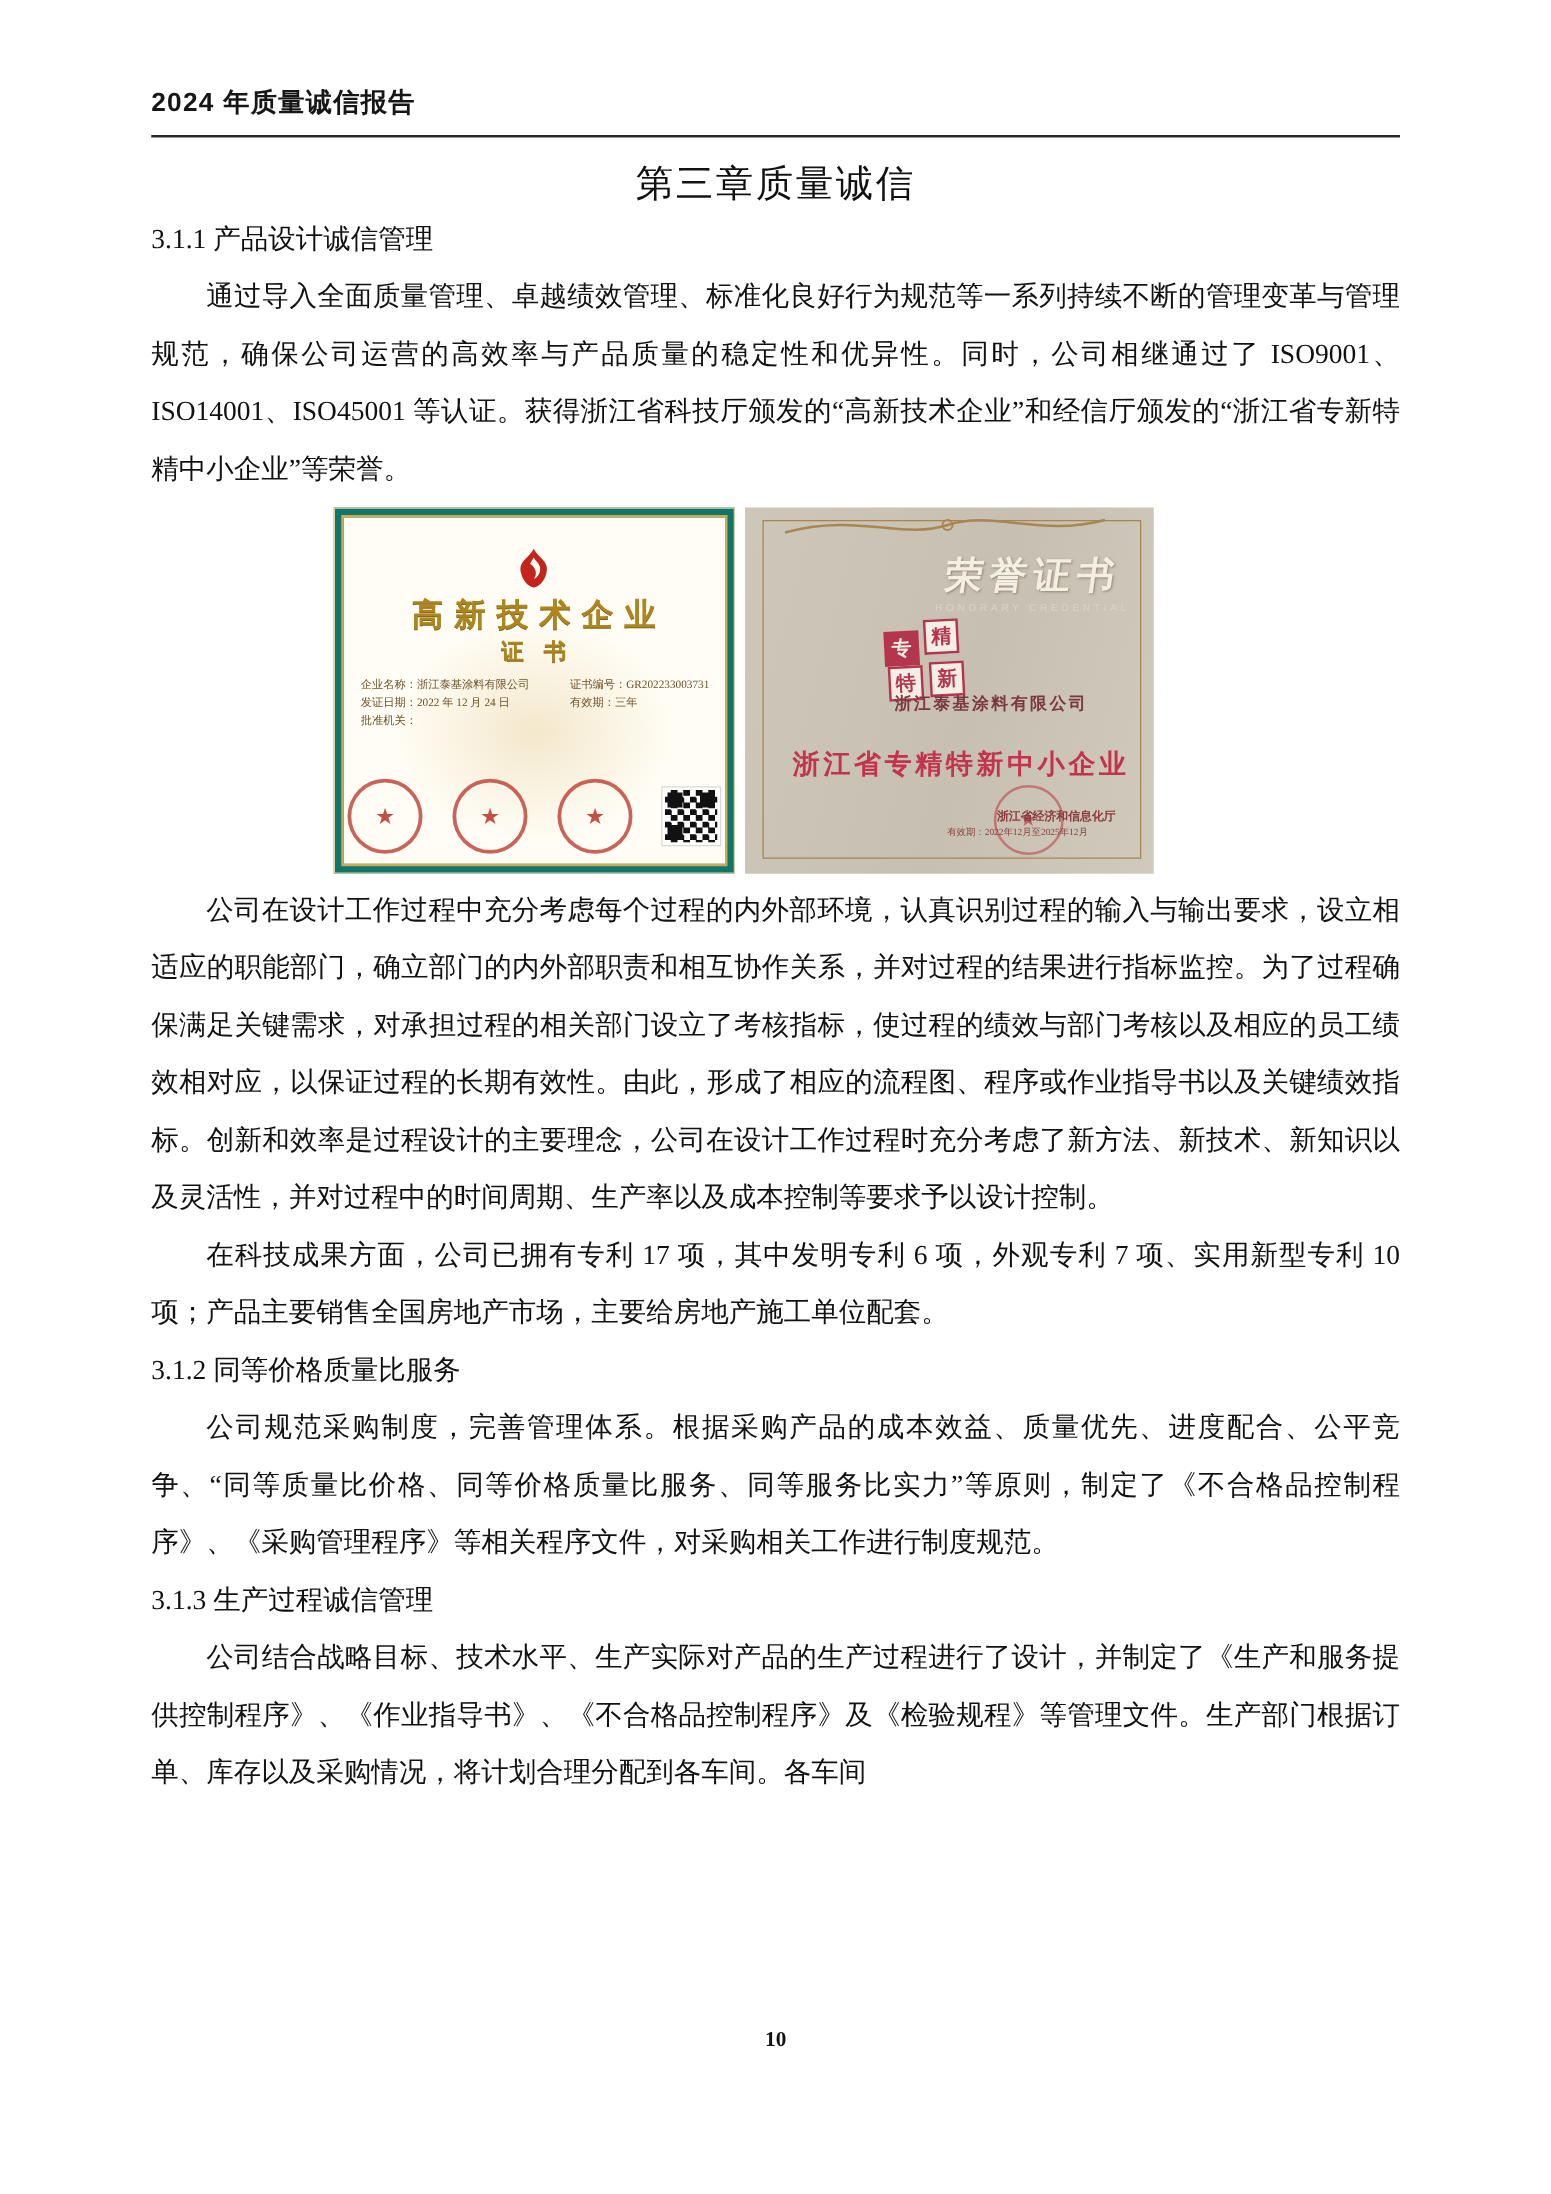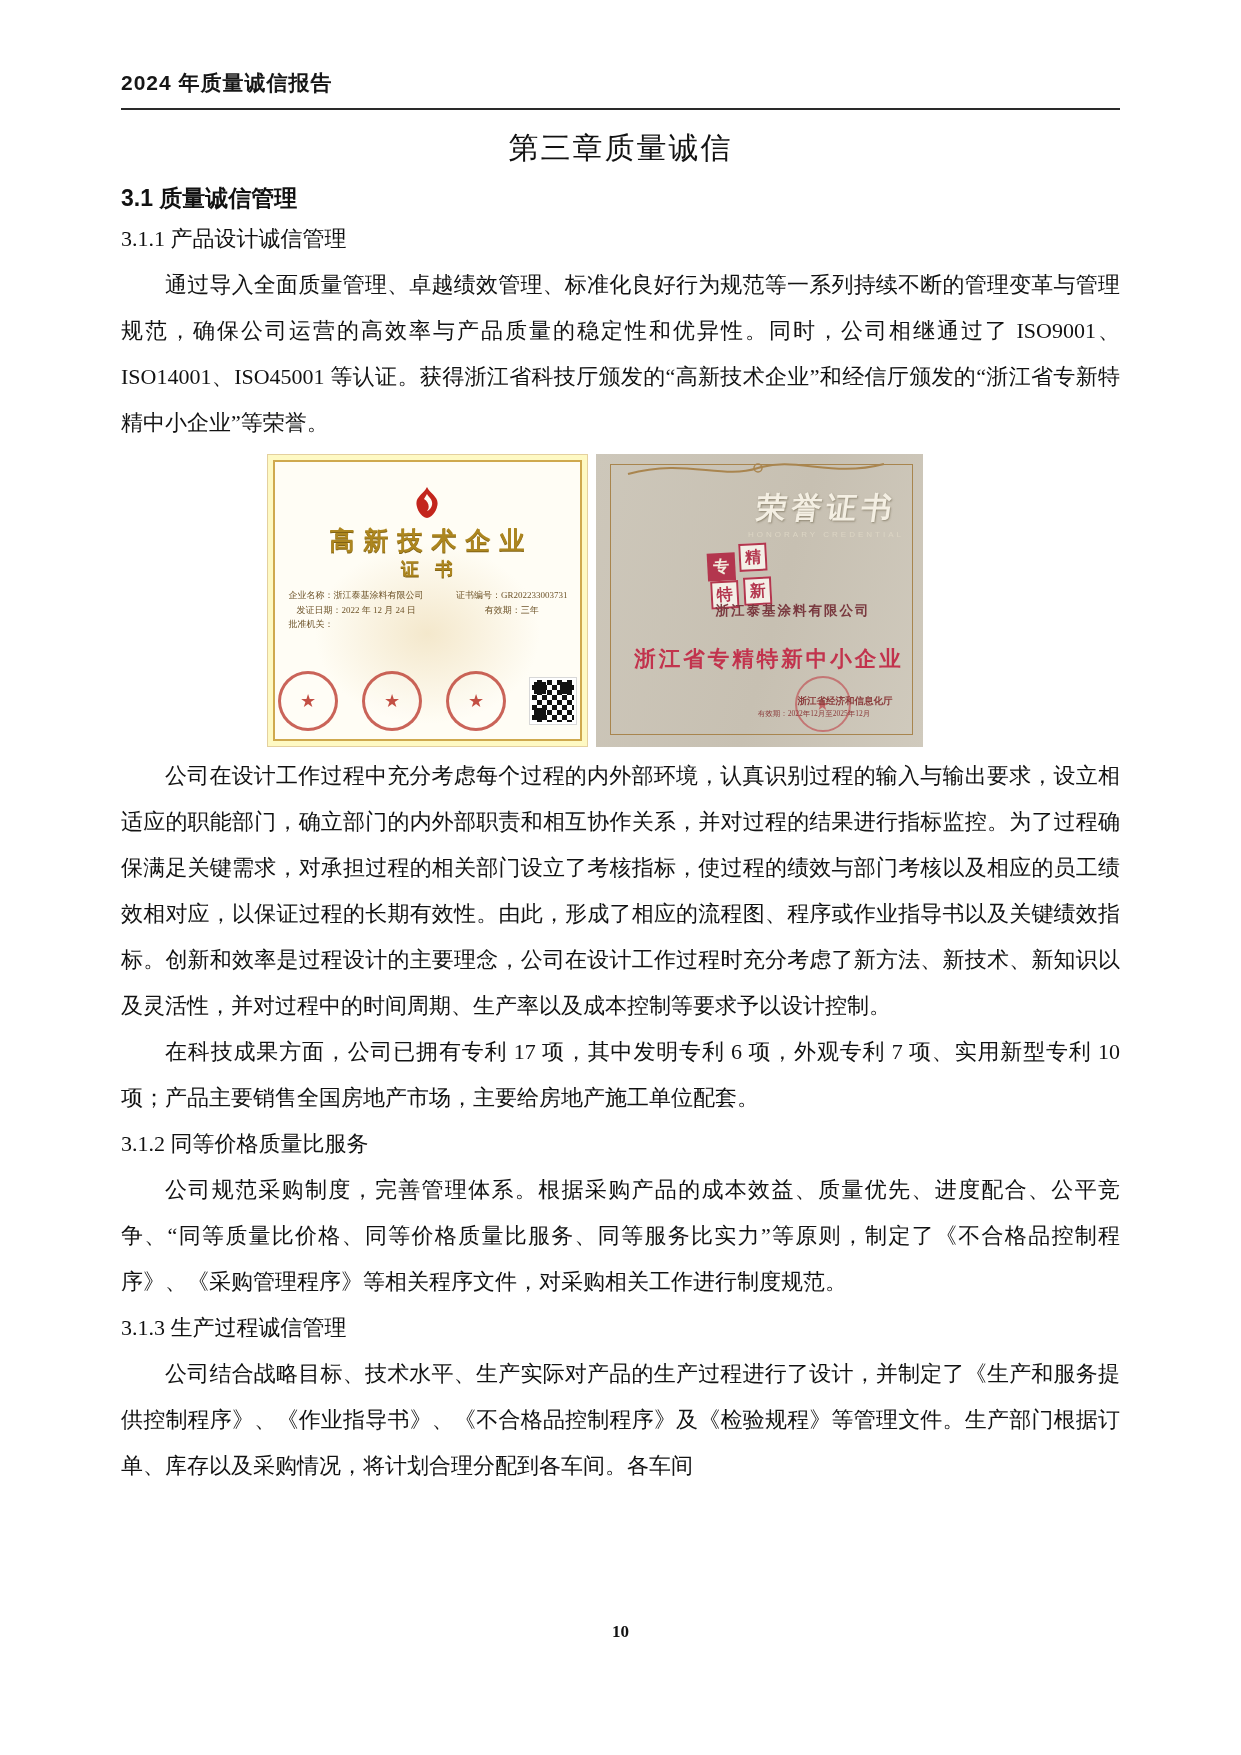--- a/index.html
+++ b/index.html
@@ -31,41 +31,41 @@
     text-indent:2em; color:#121212;
   }
   
   .cert-row {
     display:flex; gap:8px; justify-content:center; align-items:stretch;
     margin:8px 0 6px 0; position:relative; left:-26px; height:293px;
   }
   figure { margin:0; }
   
   .cert-left {
-    width:321px; height:293px; box-sizing:border-box; background:#fef9c3;
+    width:321px; height:293px; box-sizing:border-box; background:#0f766e;
     border:1px solid #e4d09e; padding:5px; position:relative;
   }
   .cl-frame {
     height:100%; box-sizing:border-box; border:2px solid #cfa94e; position:relative;
     background:radial-gradient(150px 120px at 50% 62%, #f4e8cc 0%, #fffdf5 75%);
     display:flex; flex-direction:column; align-items:center;
   }
   .cl-flame { margin-top:24px; height:40px; }
   .cl-title {
     font-weight:bold; font-size:25px; color:#ad861f; letter-spacing:9px; text-indent:9px;
     line-height:30px; text-shadow:0 1px 0 #826315; white-space:nowrap;
   }
   .cl-sub {
     font-weight:bold; font-size:18px; color:#ad861f; letter-spacing:16px; text-indent:16px;
     line-height:22px; margin-top:2px; text-shadow:0 1px 0 #826315;
   }
   .cl-fields {
     width:100%; box-sizing:border-box; padding:8px 12px 0 14px;
     display:flex; justify-content:space-between; font-size:9px; line-height:15px;
-    color:#6d5328; text-align:center;
+    color:#6d5328; text-align:left;
   }
   .cl-col { display:flex; flex-direction:column; }
   .cl-authority { width:100%; box-sizing:border-box; padding:0 14px; font-size:9px; color:#6d5328; text-align:left; }
   .cl-seal-row {
     position:absolute; left:0; right:0; bottom:8px;
     display:flex; justify-content:center; align-items:center; gap:24px;
   }
   .seal {
     width:54px; height:54px; border-radius:50%;
     border:3px solid rgba(184,48,36,0.75); color:rgba(184,48,36,0.85);
@@ -137,21 +137,20 @@
 </style>
 </head>
 <body>
 
 <div class="page">
 
   <div class="doc-header">2024 年质量诚信报告</div>
 
   <h1 class="chapter-title">第三章质量诚信</h1>
 
-  <h2 class="h-sec">3.1 质量诚信管理</h2>
 
   <h3 class="h-sub">3.1.1 产品设计诚信管理</h3>
 
   <p class="para">通过导入全面质量管理、卓越绩效管理、标准化良好行为规范等一系列持续不断的管理变革与管理规范，确保公司运营的高效率与产品质量的稳定性和优异性。同时，公司相继通过了 ISO9001、ISO14001、ISO45001 等认证。获得浙江省科技厅颁发的“高新技术企业”和经信厅颁发的“浙江省专新特精中小企业”等荣誉。</p>
 
   <div class="cert-row">
 
     <figure class="cert-left">
       <div class="cl-frame">
         <div class="cl-flame">

